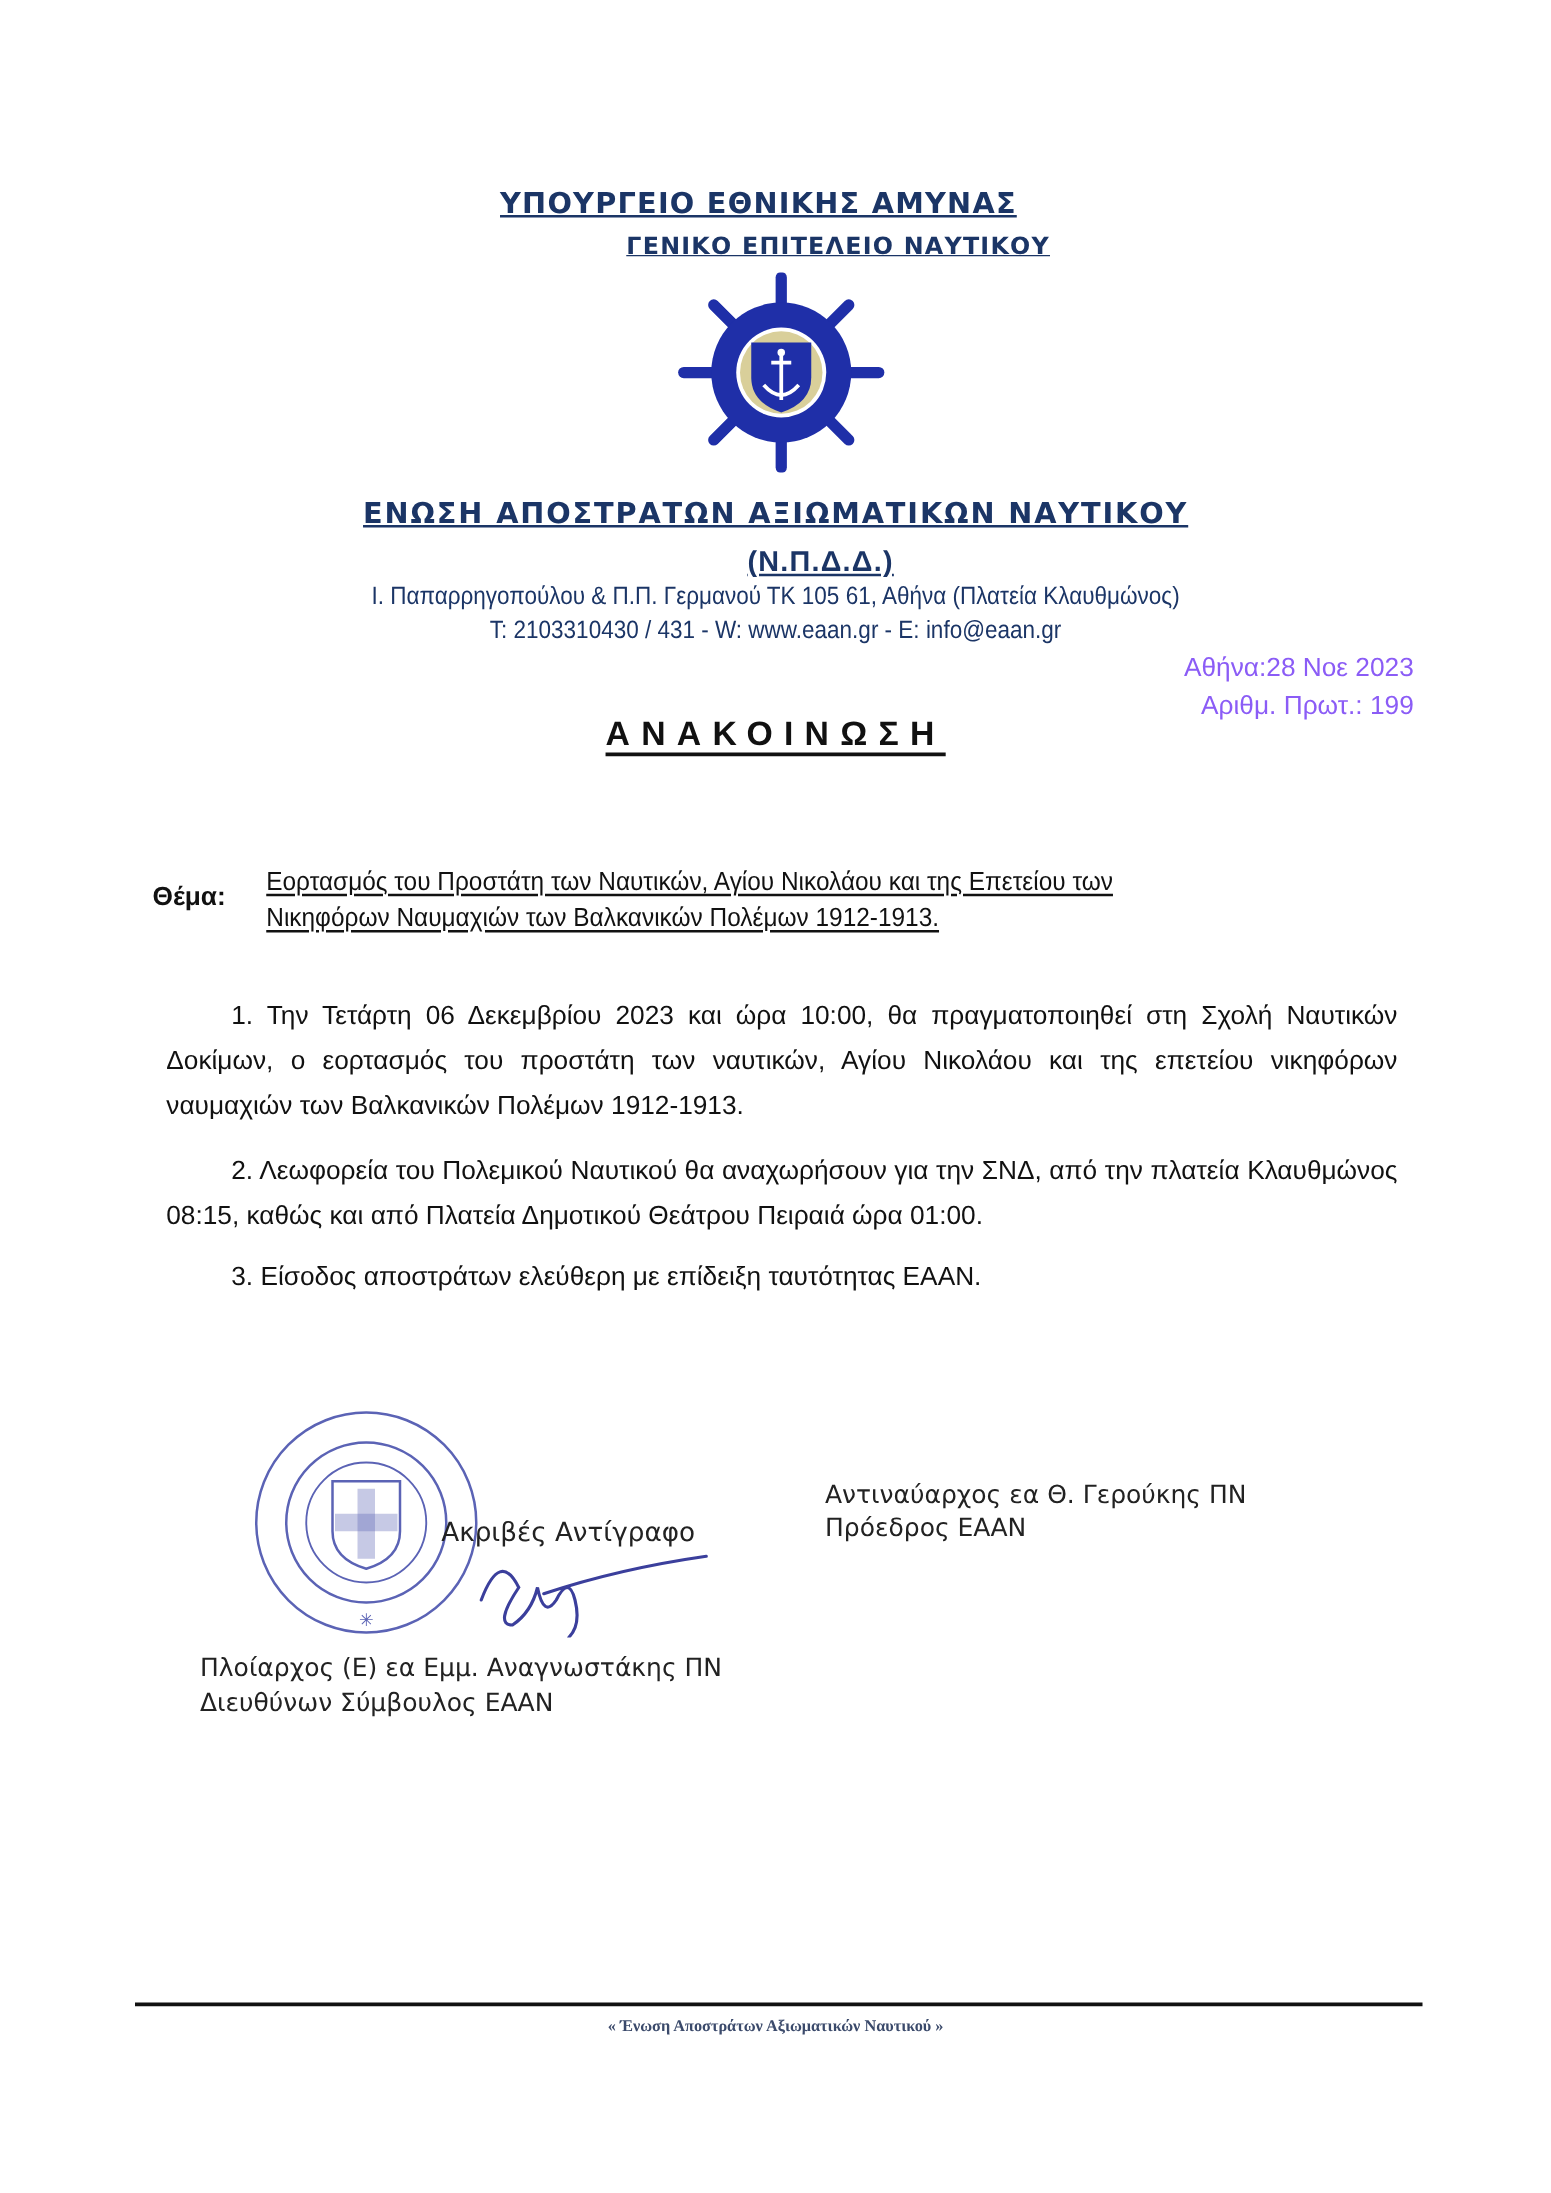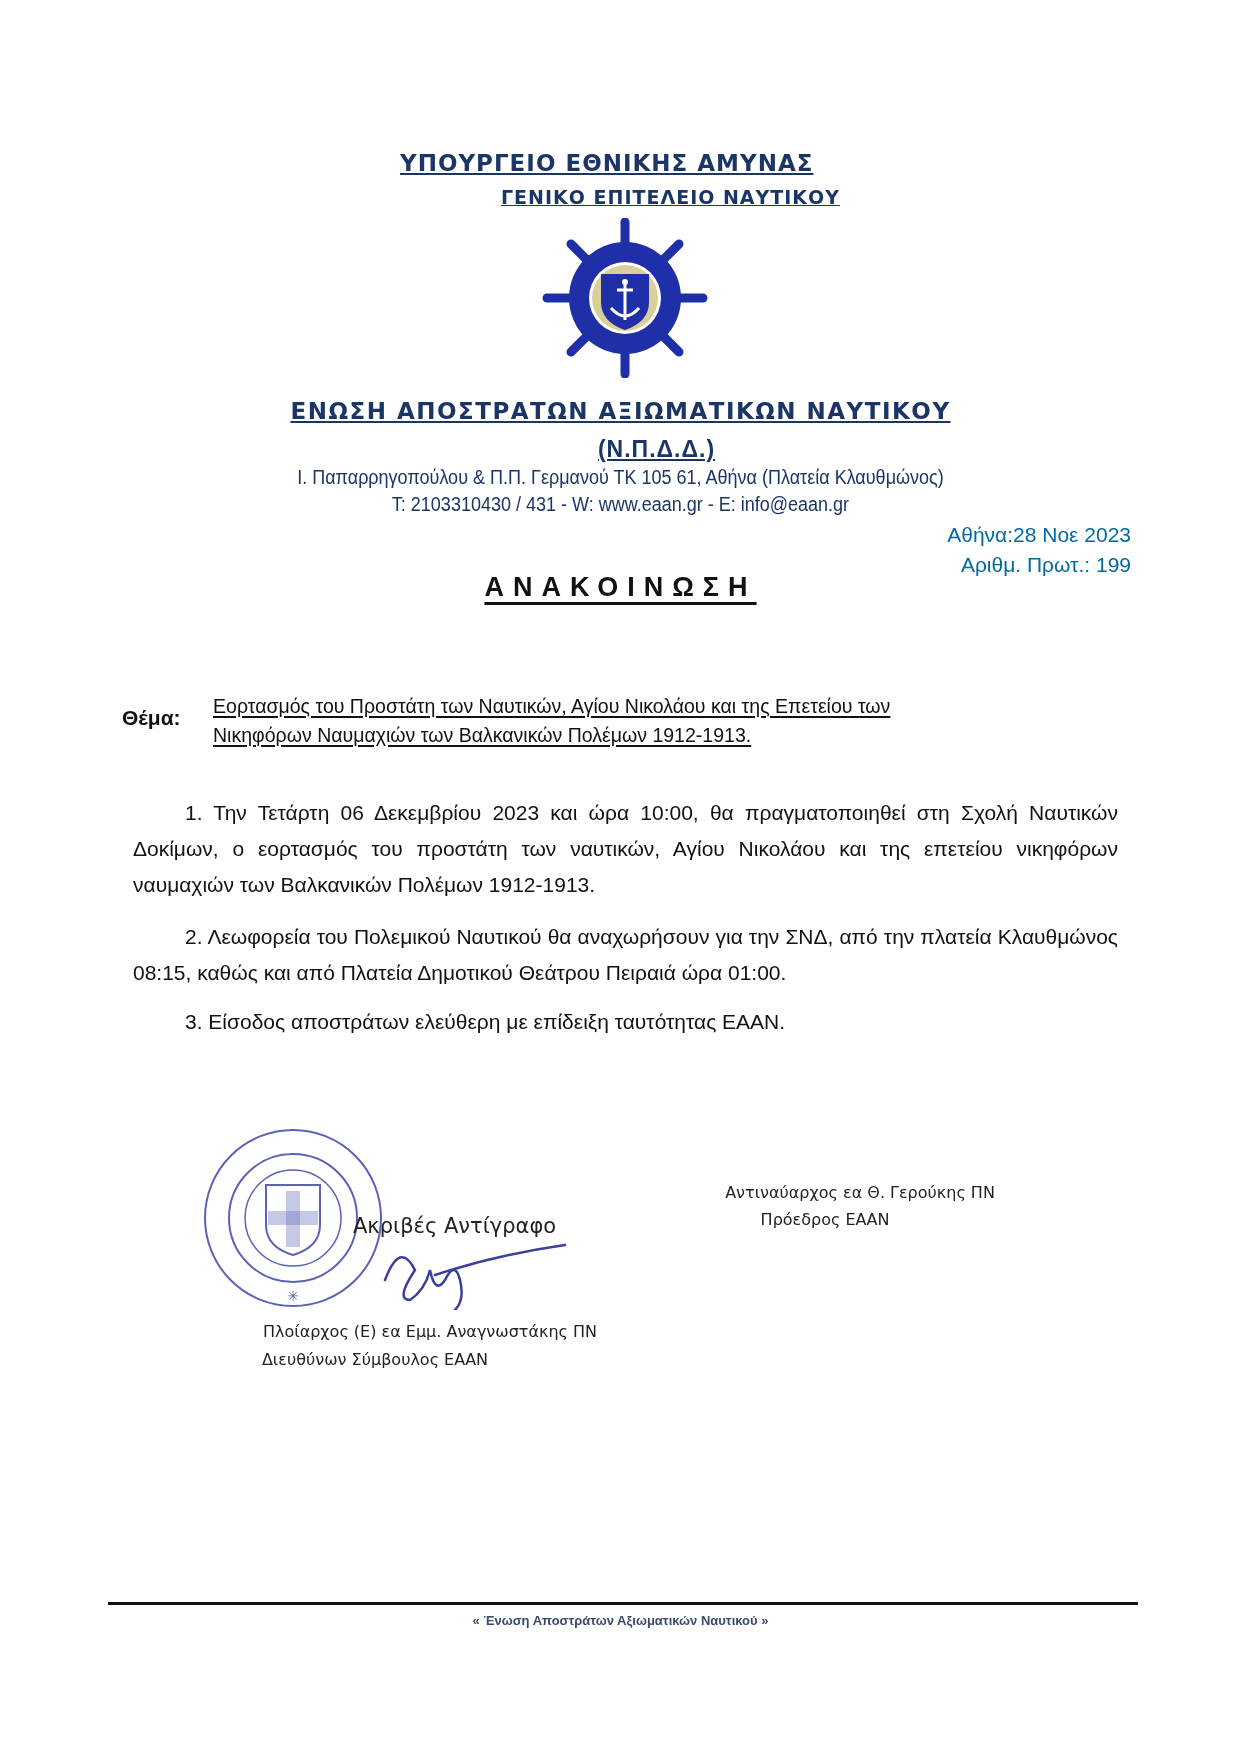--- a/index.html
+++ b/index.html
@@ -10,45 +10,45 @@
            font-family: "DejaVu Sans", sans-serif; font-weight: bold; letter-spacing: 1px; text-decoration: underline; }
     #h1 { top: 150px; font-size: 23px; left: 400px; width: 440px; text-align:left; }
     #h2 { top: 186px; font-size: 19px; left: 400px; width: 440px; text-align:right; }
     #logo { left: 535px; top: 218px; width: 180px; height: 160px; }
     #org { top: 398px; font-size: 23px; left: 0; width: 1241px; letter-spacing: 1.5px; }
     #npdd { top: 436px; font-size: 23px; font-family: "Liberation Sans", sans-serif; padding-left: 36px; }
     .addr { left: 0; width: 1241px; text-align: center; color: #1b3566;
             font-family: "Liberation Sans", sans-serif; font-size: 20px; transform: scaleX(0.9); transform-origin: 620px 0; }
     #addr1 { top: 466px; }
     #addr2 { top: 493px; }
-    .meta { right: 110px; font-size: 21px; text-align: right; color: #0369a1; margin-left: 48px; }
+    .meta { right: 110px; font-size: 21px; text-align: right; color: #8b5cf6; margin-left: 48px; }
     #date { top: 523px; }
     #proto { top: 553px; }
     #title { top: 572px; left: 0; width: 1241px; text-align: center; font-size: 27px; font-weight: bold;
              letter-spacing: 9px; }
     #title span { text-decoration: underline; text-decoration-thickness: 3px; text-underline-offset: 6px; }
     #subj-label { left: 122px; top: 691px; font-weight: bold; font-size: 21px; margin-top: 15px; }
     #subj-text { left: 213px; top: 691px; width: 900px; font-size: 21px; line-height: 29px;
                  transform: scaleX(0.93); transform-origin: 0 0; }
     #subj-text span { text-decoration: underline; text-underline-offset: 3px; }
     .para { left: 133px; width: 985px; font-size: 21px; line-height: 36px; text-align: justify;
             text-indent: 52px; }
     #p1 { top: 795px; }
     #p2 { top: 919px; }
     #p3 { top: 1004px; }
     #seal { left: 198px; top: 1123px; width: 190px; height: 190px; }
     #copy-label { left: 353px; top: 1214px; font-size: 21px; color: #222; font-family: "DejaVu Sans", sans-serif; }
     #sig { left: 375px; top: 1230px; width: 200px; height: 80px; }
-    .sigtext { font-family: "DejaVu Sans", sans-serif; font-size: 16px; color: #222; text-align: center; }
+    .sigtext { font-family: "DejaVu Sans", sans-serif; font-size: 20px; color: #222; }
     #pres1 { left: 660px; top: 1183px; width: 400px; }
     #pres2 { left: 660px; top: 1210px; width: 330px; }
     #cap1 { left: 160px; top: 1322px; width: 540px; }
     #cap2 { left: 160px; top: 1350px; width: 430px; }
     #footer-rule { left: 108px; top: 1602px; width: 1030px; height: 3px; background: #111; }
-    #footer { left: 0; width: 1241px; top: 1613px; text-align: center; font-family: Liberation Sans, sans-serif;
+    #footer { left: 0; width: 1241px; top: 1613px; text-align: center; font-family: Liberation Serif, serif;
               font-size: 13px; font-weight: bold; color: #3b4a6b; }
   </style>
 </head>
 <body>
 
 <div class="abs hdr" id="h1">ΥΠΟΥΡΓΕΙΟ ΕΘΝΙΚΗΣ ΑΜΥΝΑΣ</div>
 <div class="abs hdr" id="h2">ΓΕΝΙΚΟ ΕΠΙΤΕΛΕΙΟ ΝΑΥΤΙΚΟΥ</div>
 
 <svg class="abs" id="logo" viewBox="0 0 180 160">
   <g fill="#1f2fa8" stroke="#1f2fa8">

